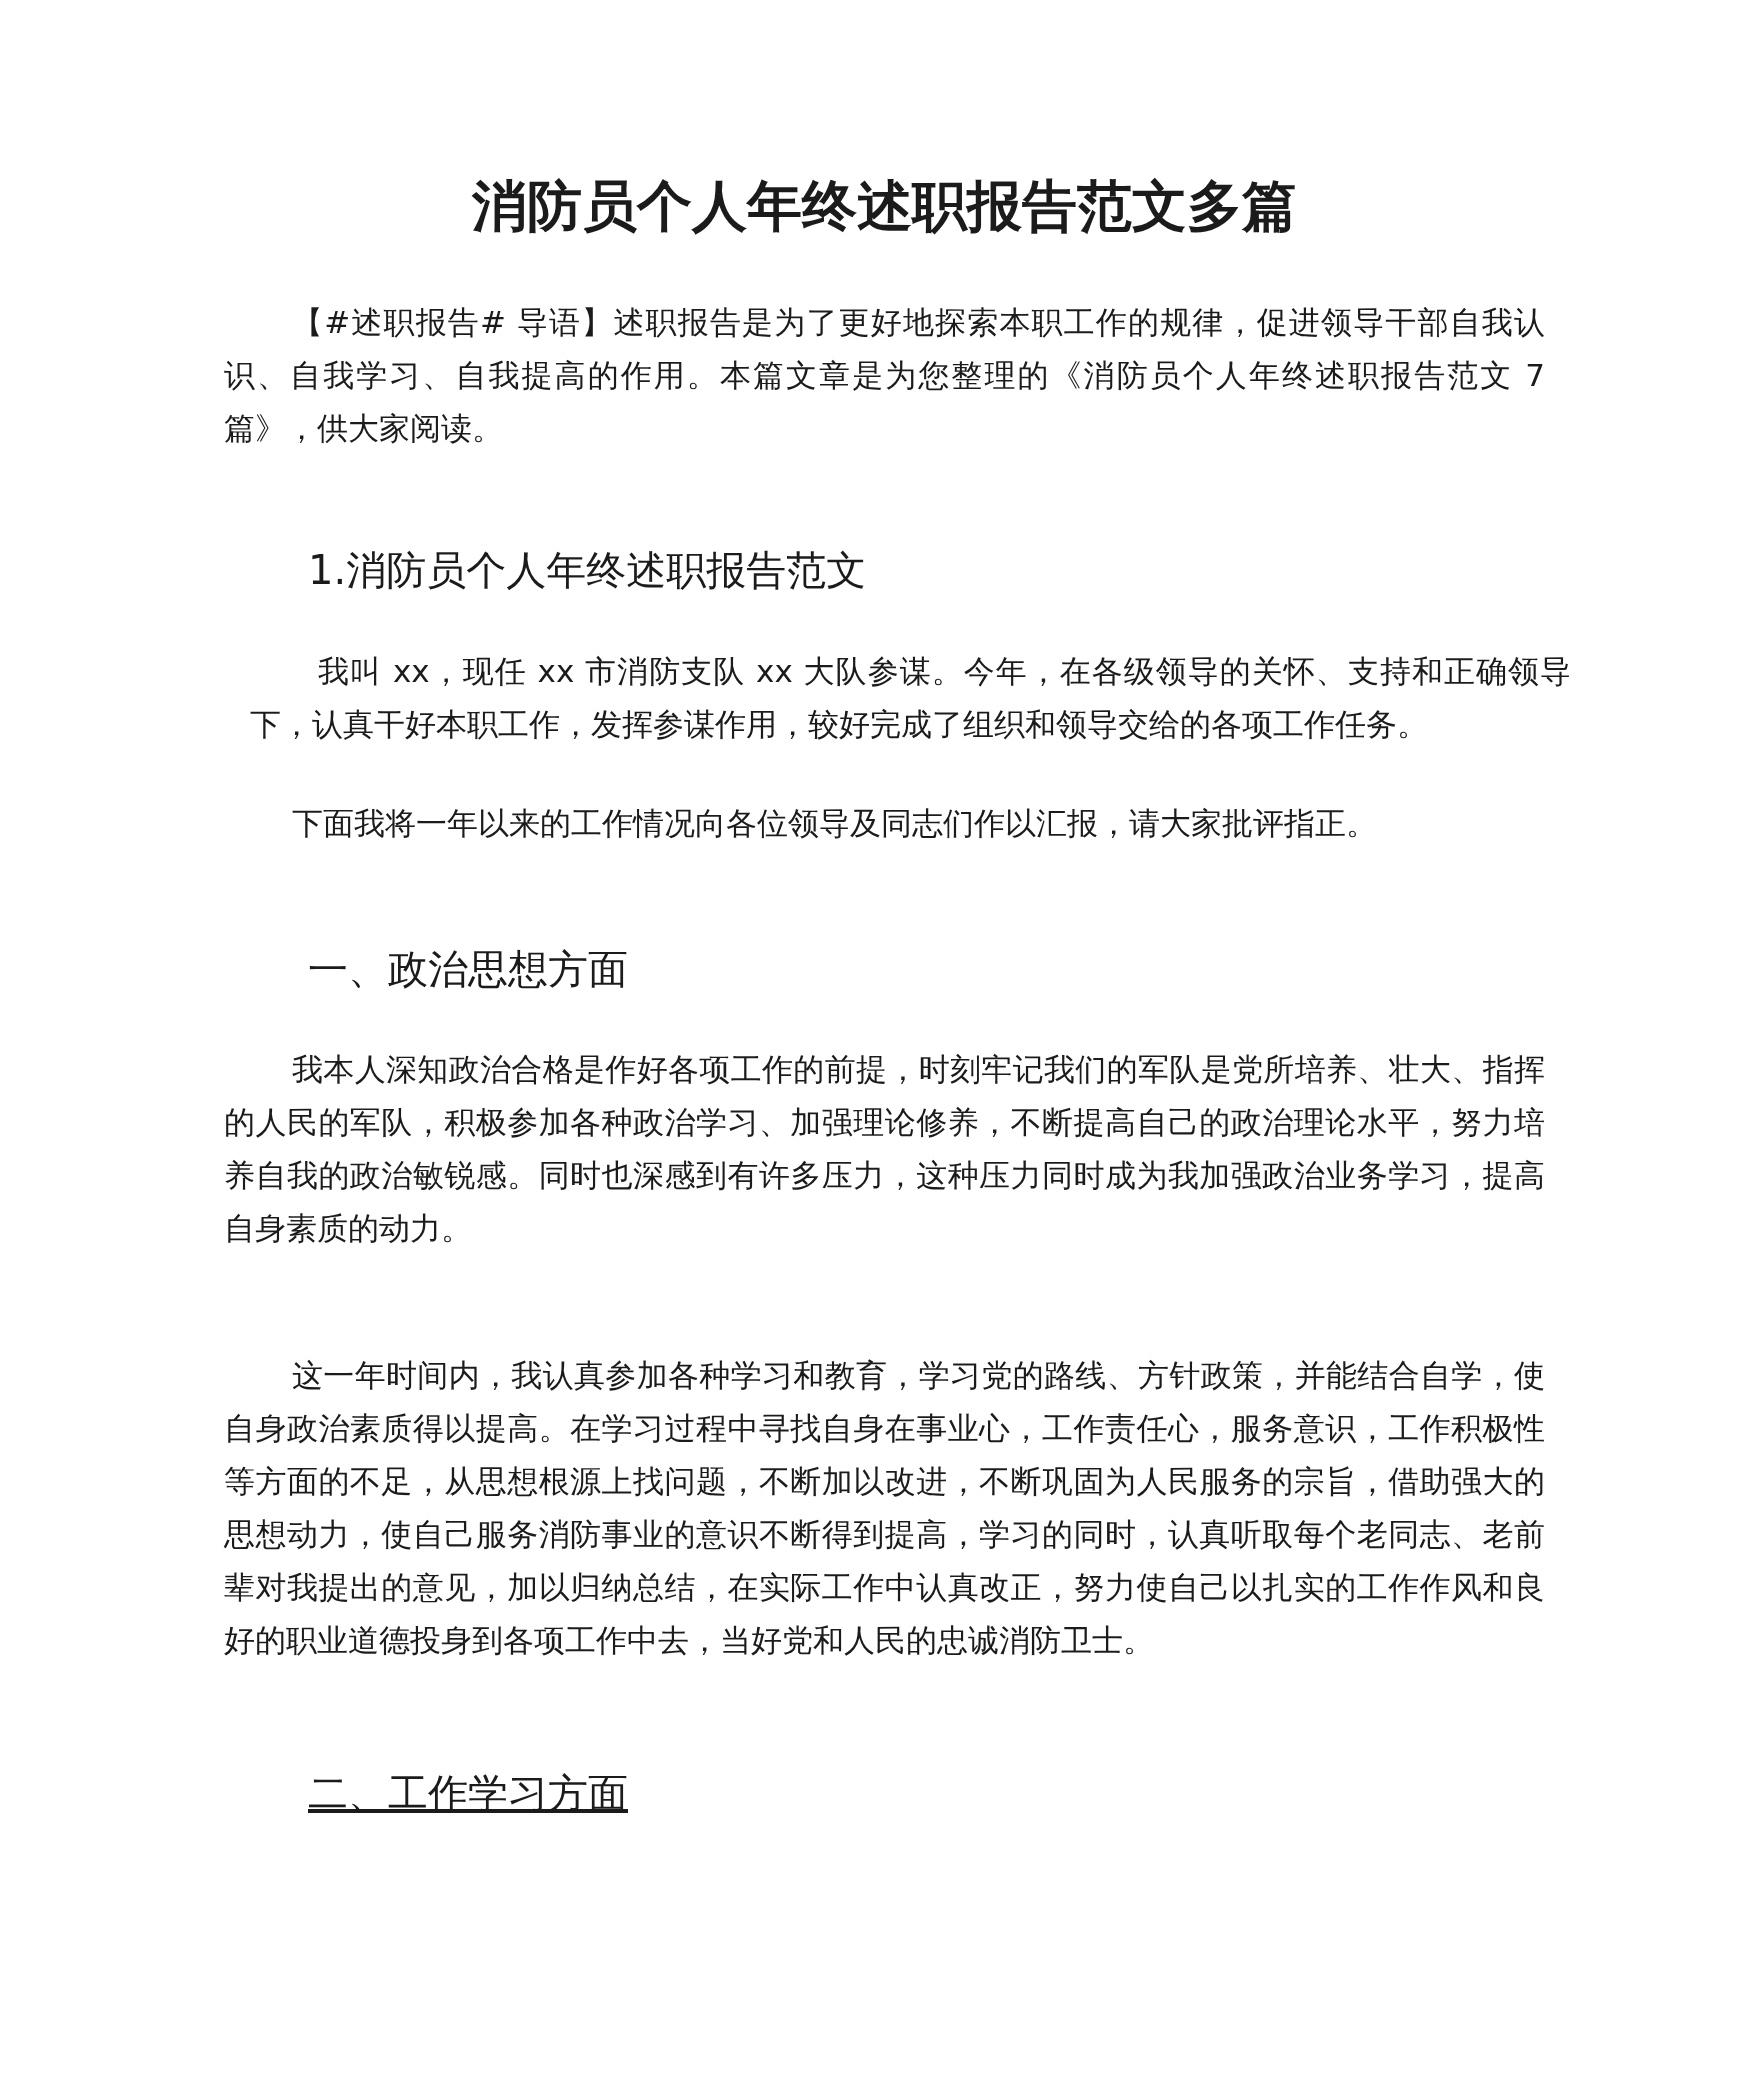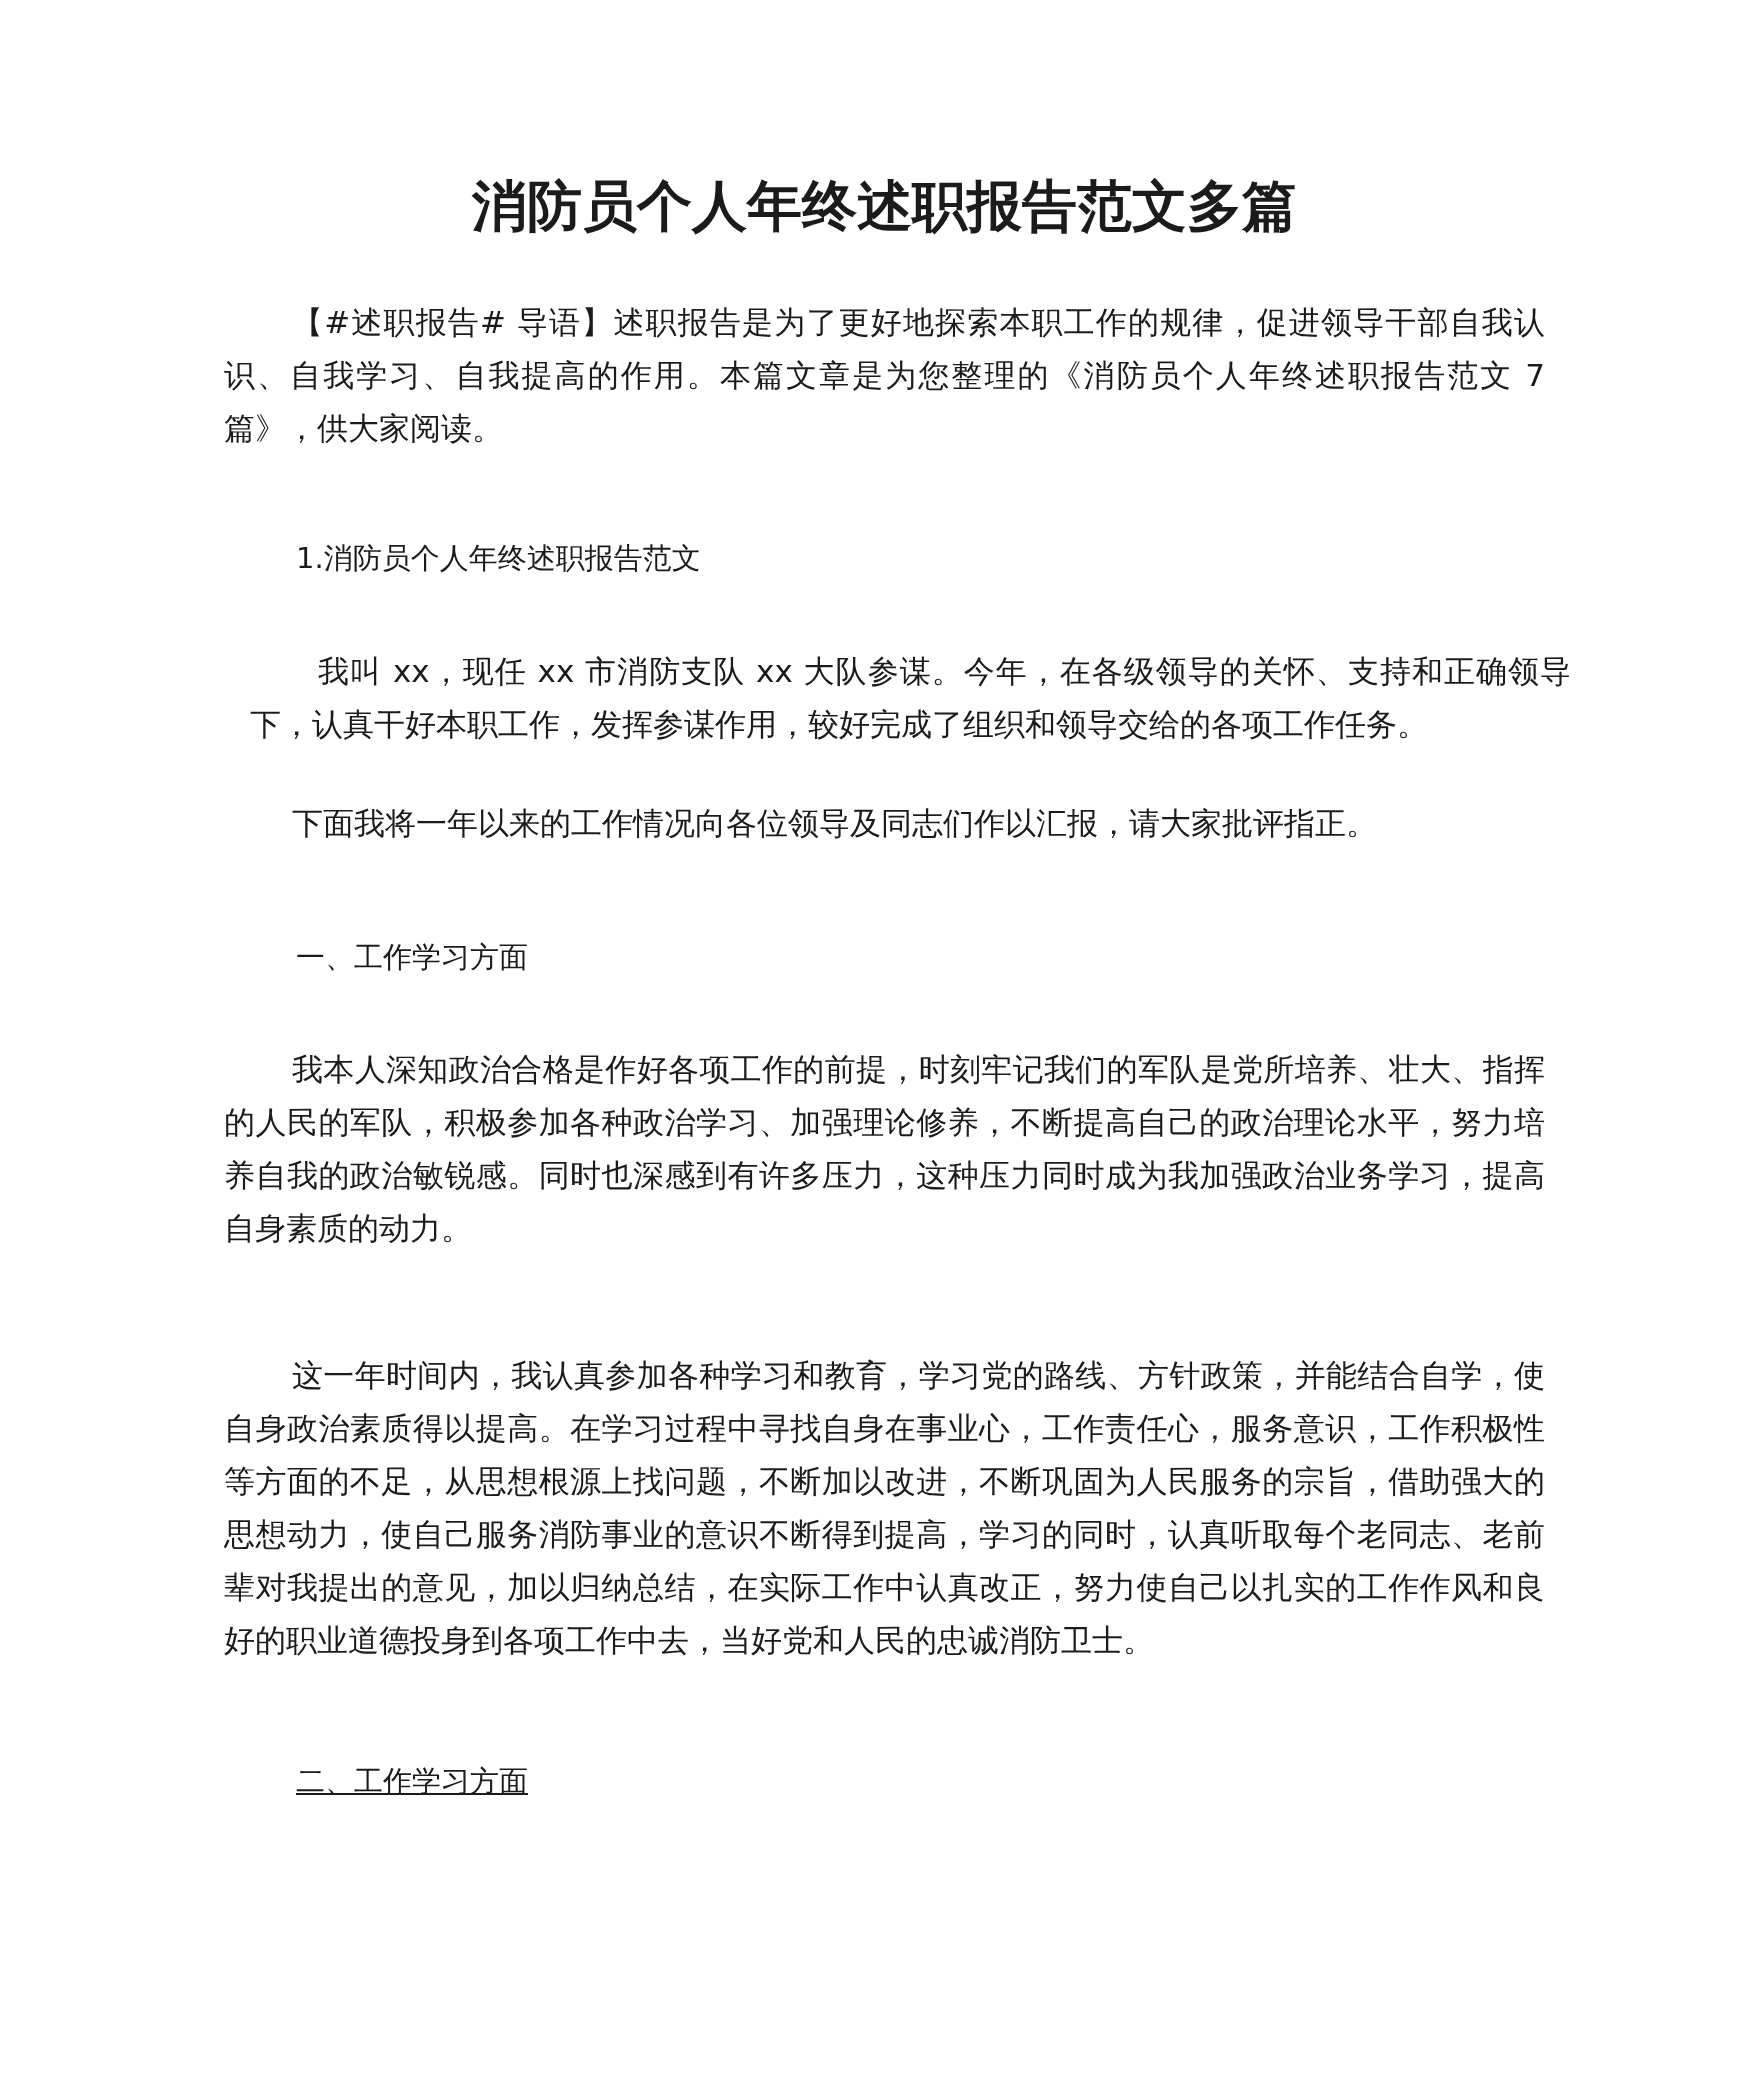--- a/index.html
+++ b/index.html
@@ -41,41 +41,41 @@
       font-size: 31px;
       line-height: 53px;
       text-indent: 68px;
       text-align: justify;
       word-break: break-all;
     }
     .heading {
       position: absolute;
       left: 0;
       width: 1321px;
-      margin: 4px;
-      font-size: 29px;
+      margin: 16px;
+      font-size: 40px;
       line-height: 53px;
       text-indent: 68px;
     }
   </style>
 </head>
 <body>
 
 <div class="page">
   <h1 class="title">消防员个人年终述职报告范文多篇</h1>
 
   <p class="para" style="top:296px;">【#述职报告# 导语】述职报告是为了更好地探索本职工作的规律，促进领导干部自我认识、自我学习、自我提高的作用。本篇文章是为您整理的《消防员个人年终述职报告范文 7 篇》，供大家阅读。</p>
 
   <p class="heading" style="top:528px;">1.消防员个人年终述职报告范文</p>
 
   <p class="para" style="top:645px;margin-left:26px;">我叫 xx，现任 xx 市消防支队 xx 大队参谋。今年，在各级领导的关怀、支持和正确领导下，认真干好本职工作，发挥参谋作用，较好完成了组织和领导交给的各项工作任务。</p>
 
   <p class="para" style="top:797px;font-family:Liberation Serif, serif;">下面我将一年以来的工作情况向各位领导及同志们作以汇报，请大家批评指正。</p>
 
-  <p class="heading" style="top:927px;">一、工作学习方面</p>
+  <p class="heading" style="top:927px;">一、政治思想方面</p>
 
   <p class="para" style="top:1043px;">我本人深知政治合格是作好各项工作的前提，时刻牢记我们的军队是党所培养、壮大、指挥的人民的军队，积极参加各种政治学习、加强理论修养，不断提高自己的政治理论水平，努力培养自我的政治敏锐感。同时也深感到有许多压力，这种压力同时成为我加强政治业务学习，提高自身素质的动力。</p>
 
   <p class="para" style="top:1321px;margin-top:28px;">这一年时间内，我认真参加各种学习和教育，学习党的路线、方针政策，并能结合自学，使自身政治素质得以提高。在学习过程中寻找自身在事业心，工作责任心，服务意识，工作积极性等方面的不足，从思想根源上找问题，不断加以改进，不断巩固为人民服务的宗旨，借助强大的思想动力，使自己服务消防事业的意识不断得到提高，学习的同时，认真听取每个老同志、老前辈对我提出的意见，加以归纳总结，在实际工作中认真改正，努力使自己以扎实的工作作风和良好的职业道德投身到各项工作中去，当好党和人民的忠诚消防卫士。</p>
 
   <p class="heading" style="top:1751px;text-decoration:underline;">二、工作学习方面</p>
 </div>
 
 
 </body></html>

